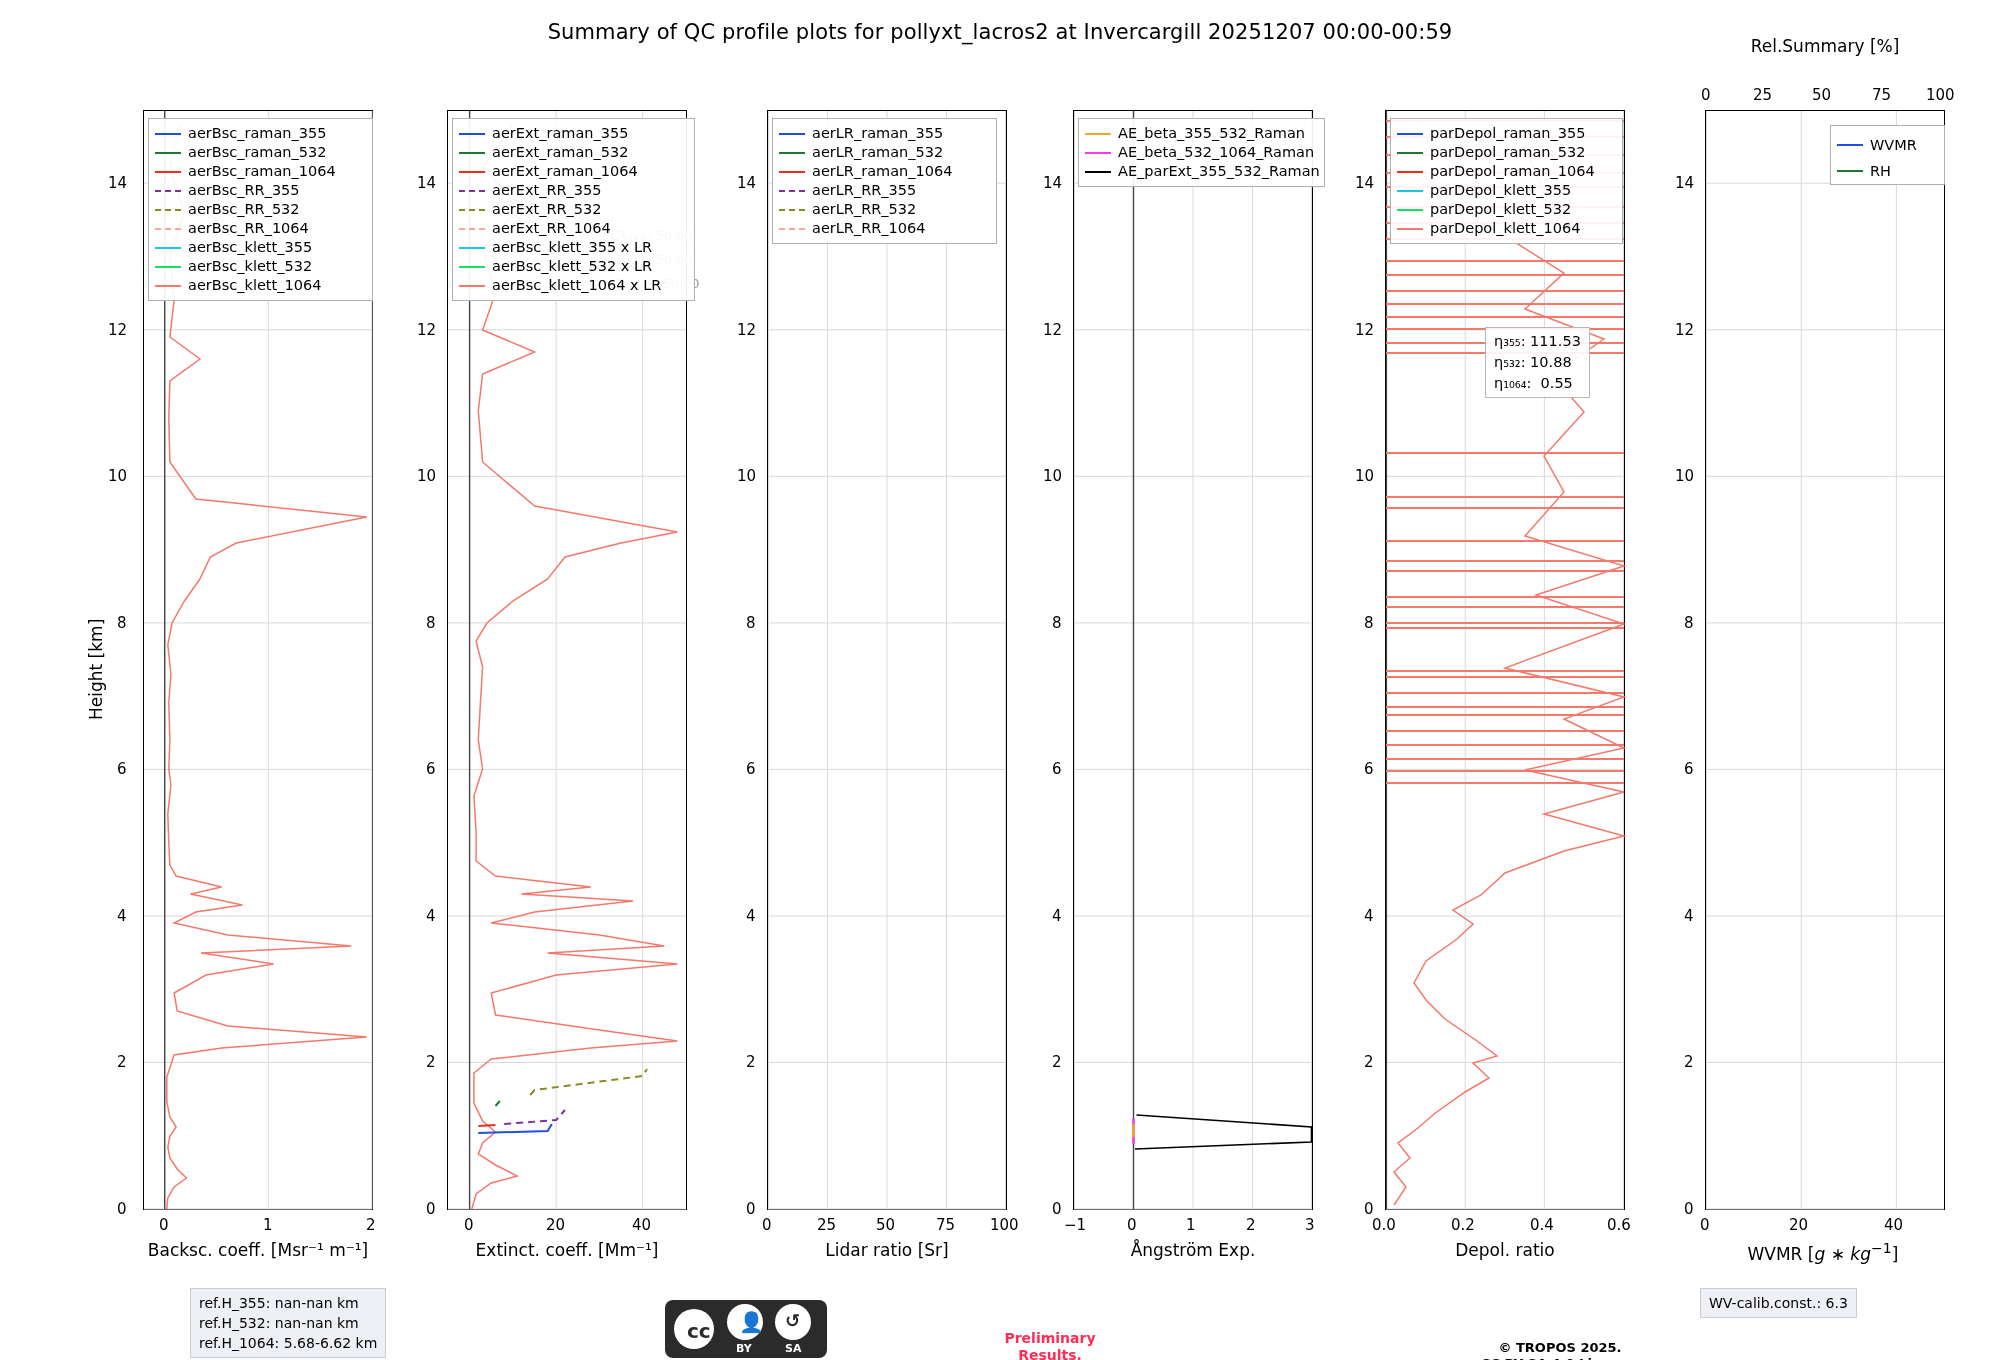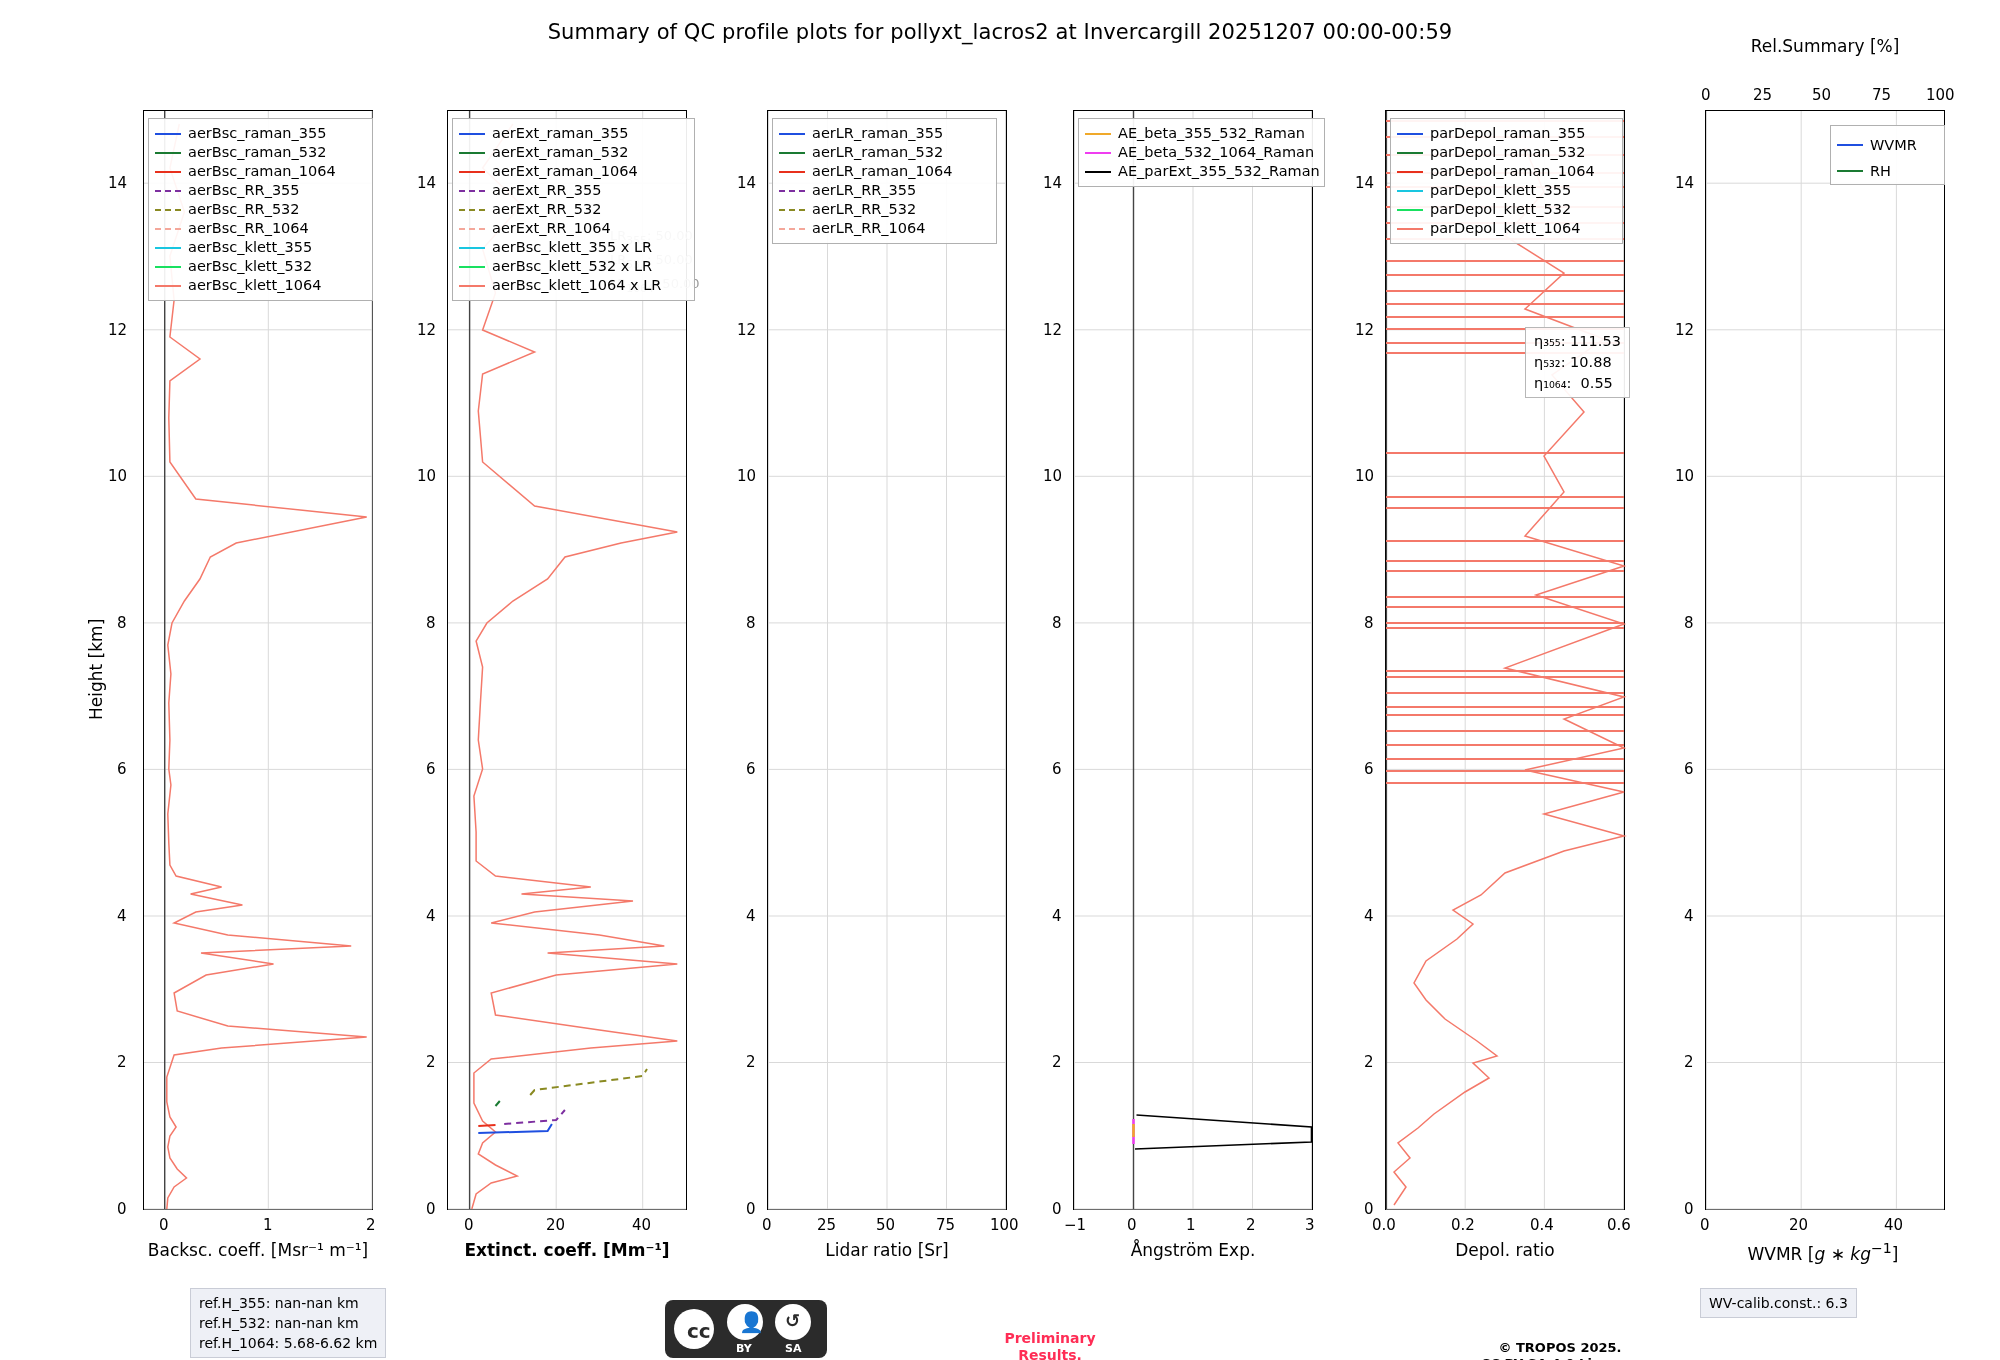--- a/index.html
+++ b/index.html
@@ -203,21 +203,21 @@
 <div class="ticklabel" style="left:426px;top:907px;">4</div>
 <div class="ticklabel" style="left:426px;top:760px;">6</div>
 <div class="ticklabel" style="left:426px;top:614px;">8</div>
 <div class="ticklabel" style="left:417px;top:467px;">10</div>
 <div class="ticklabel" style="left:417px;top:321px;">12</div>
 <div class="ticklabel" style="left:417px;top:174px;">14</div>
 
 <div class="ticklabel" style="left:464px;top:1216px;">0</div>
 <div class="ticklabel" style="left:546px;top:1216px;">20</div>
 <div class="ticklabel" style="left:632px;top:1216px;">40</div>
-<div class="xlabel" style="left:432px;top:1240px;width:270px;font-weight:bold;">Extinct. coeff. [Mm⁻¹]</div>
+<div class="xlabel" style="left:432px;top:1240px;width:270px;">Extinct. coeff. [Mm⁻¹]</div>
 
 <div class="plotbox" style="left:767px;top:110px;width:240px;height:1100px;">
   <svg width="238" height="1098" viewBox="0 0 238 1098">
     <g stroke="#d9d9d9" stroke-width="1">
       <line x1="0.5" y1="0" x2="0.5" y2="1098"></line>
       <line x1="59.5" y1="0" x2="59.5" y2="1098"></line>
       <line x1="119" y1="0" x2="119" y2="1098"></line>
       <line x1="178.5" y1="0" x2="178.5" y2="1098"></line>
       <line x1="237.5" y1="0" x2="237.5" y2="1098"></line>
       <line x1="0" y1="1098" x2="238" y2="1098"></line>
@@ -403,21 +403,21 @@
     </div>
   <div class="row">
       <span class="swatch" style="border-top-color:#19e060;"></span>
       <span class="lbl">parDepol_klett_532</span>
     </div>
   <div class="row">
       <span class="swatch" style="border-top-color:#f4796a;"></span>
       <span class="lbl">parDepol_klett_1064</span>
     </div>
 </div>
-<div class="etabox" style="left:1485px;top:327px;margin-left:40px;">η₃₅₅: 111.53
+<div class="etabox" style="left:1485px;top:327px;">η₃₅₅: 111.53
 η₅₃₂: 10.88
 η₁₀₆₄:  0.55</div>
 
 <div class="ticklabel" style="left:1364px;top:1200px;">0</div>
 <div class="ticklabel" style="left:1364px;top:1053px;">2</div>
 <div class="ticklabel" style="left:1364px;top:907px;">4</div>
 <div class="ticklabel" style="left:1364px;top:760px;">6</div>
 <div class="ticklabel" style="left:1364px;top:614px;">8</div>
 <div class="ticklabel" style="left:1355px;top:467px;">10</div>
 <div class="ticklabel" style="left:1355px;top:321px;">12</div>

